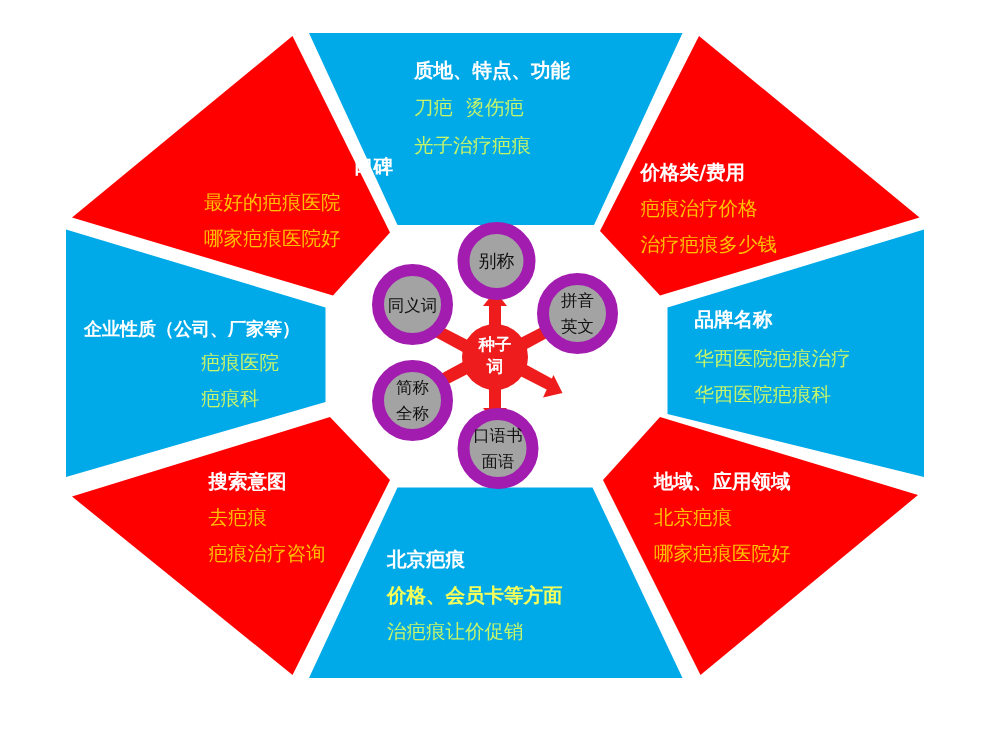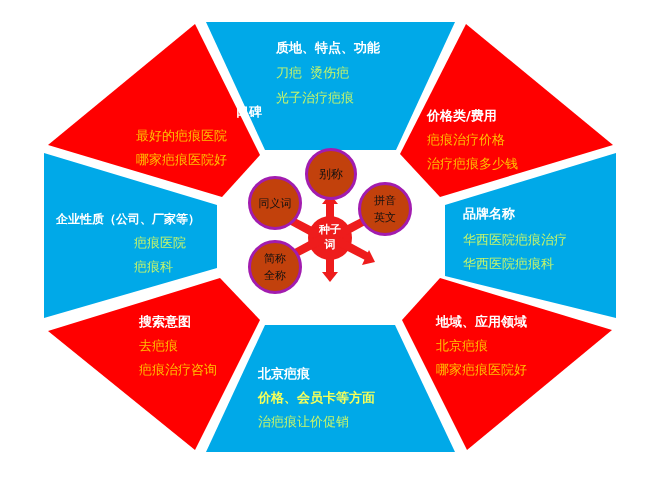--- a/index.html
+++ b/index.html
@@ -5,21 +5,21 @@
   html, body { margin:0; padding:0; background:#ffffff; }
   body { width:660px; height:488px; position:relative; overflow:hidden;
          font-family: "DejaVu Sans", sans-serif; }
   #diagram { position:absolute; left:0; top:0; width:660px; height:488px; }
   .lbl { position:absolute; white-space:nowrap; font-size:13px; line-height:16px; }
   .title { color:#ffffff; font-weight:bold; }
   .yl-red { color:#ffc000; }
   .gr-blue { color:#c6f56a; }
   .yl-blue { color:#f4ff5a; font-weight:bold; }
   .hub-circle { position:absolute; width:50px; height:50px; border-radius:50%;
-                border:3px solid #a21caf; background:#c2410c; box-sizing:border-box;
+                border:8px solid #a21caf; background:#a3a3a3; box-sizing:border-box;
                 display:flex; flex-direction:column; align-items:center; justify-content:center;
                 font-size:11px; line-height:17px; color:#111; }
   .hub-center { position:absolute; color:#ffffff; font-weight:bold; font-size:11px;
                 line-height:15px; text-align:center; }
 </style>
 </head>
 <body>
 
 <div id="diagram">
   <svg width="660" height="488" style="position:absolute;left:0;top:0">
@@ -48,20 +48,24 @@
       <polygon points="294,265 281,262 287,250"></polygon>
     </g>
   </svg>
 
   <div class="hub-circle" style="left:305px;top:148px;width:52px;height:52px;">
     <span style="font-size:12px">别称</span>
   </div>
   <div class="hub-circle" style="left:358px;top:182px;width:54px;height:54px;">
     <span>拼音</span>
     <span>英文</span>
+  </div>
+  <div class="hub-circle" style="left:305px;top:272px;width:54px;height:54px;">
+    <span>口语书</span>
+    <span>面语</span>
   </div>
   <div class="hub-circle" style="left:248px;top:240px;width:54px;height:54px;">
     <span>简称</span>
     <span>全称</span>
   </div>
   <div class="hub-circle" style="left:248px;top:176px;width:54px;height:54px;">
     <span>同义词</span>
   </div>
   <div class="hub-center" style="left:312px;top:222px;width:36px;">
     <div>种子</div>

